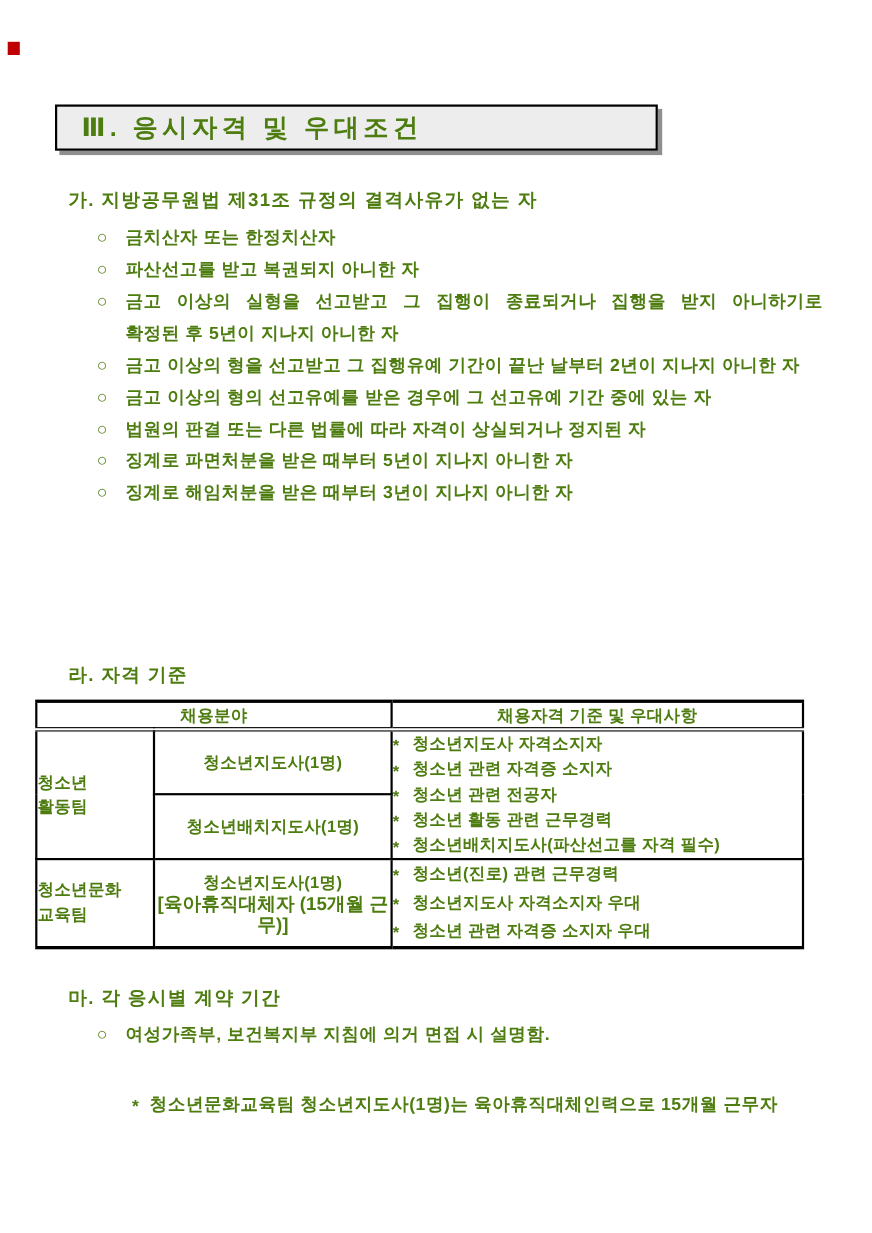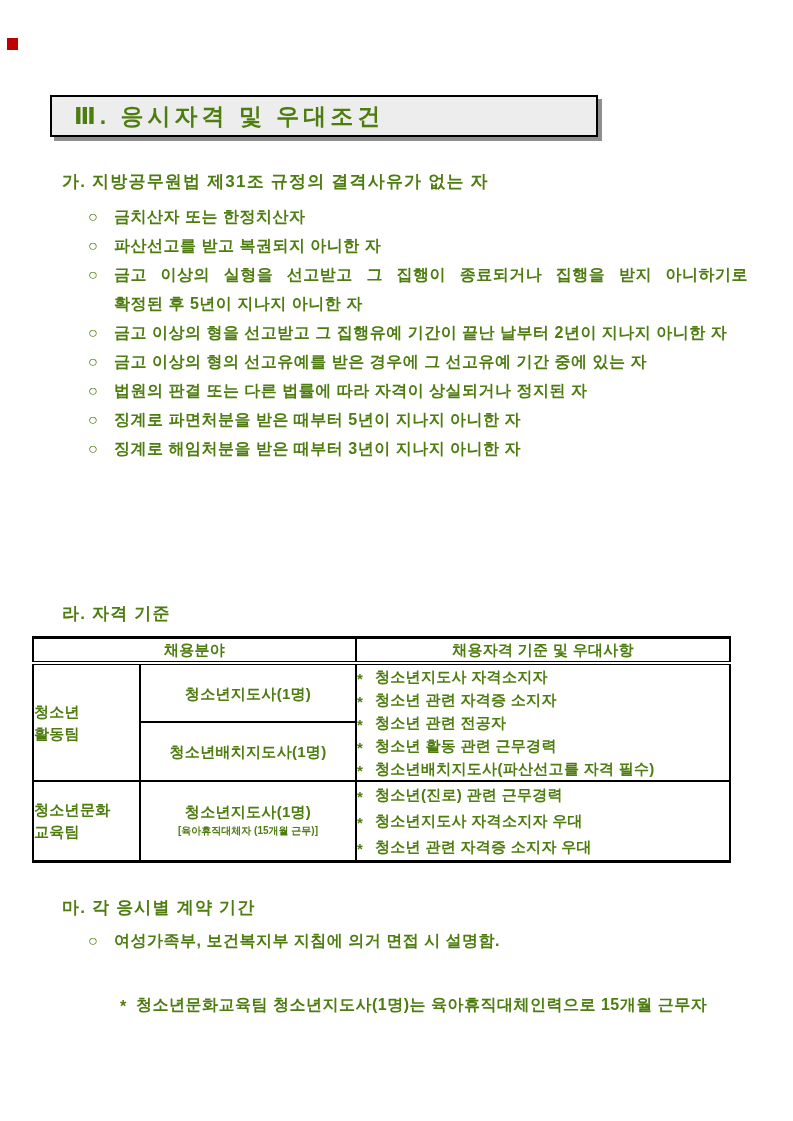--- a/index.html
+++ b/index.html
@@ -52,21 +52,21 @@
     height:22px;
     font-size:15px; font-weight:700;
     text-align:center; vertical-align:middle;
   }
   .qtable .r-last td { border-bottom:3px solid #000; }
   .team-cell {
     text-align:left; vertical-align:middle;
     white-space:pre-line; line-height:22px;
   }
   .pos-cell { text-align:center; vertical-align:middle; line-height:19px; }
-  .pos-note { font-size:10px; letter-spacing:0; }
+  .pos-note { font-size:17px; letter-spacing:0; }
   .qual-cell { vertical-align:middle; padding:6px 4px 6px 10px; }
   .qline { display:flex; line-height:23px; white-space:nowrap; }
   .qline .star { width:18px; flex:0 0 18px; text-align:left; position:relative; top:2px; }
   .row-pos1 { height:57px; }
   .row-pos2 { height:57px; }
   .row-g2 { height:80px; }
   .ma-line { position:absolute; display:flex; font-size:16px; letter-spacing:0.5px; line-height:22px; white-space:nowrap; }
   .ma-line .marker { width:26px; flex:0 0 26px; }
   .ma-line .star { width:16px; flex:0 0 16px; position:relative; top:2px; }
 </style>

